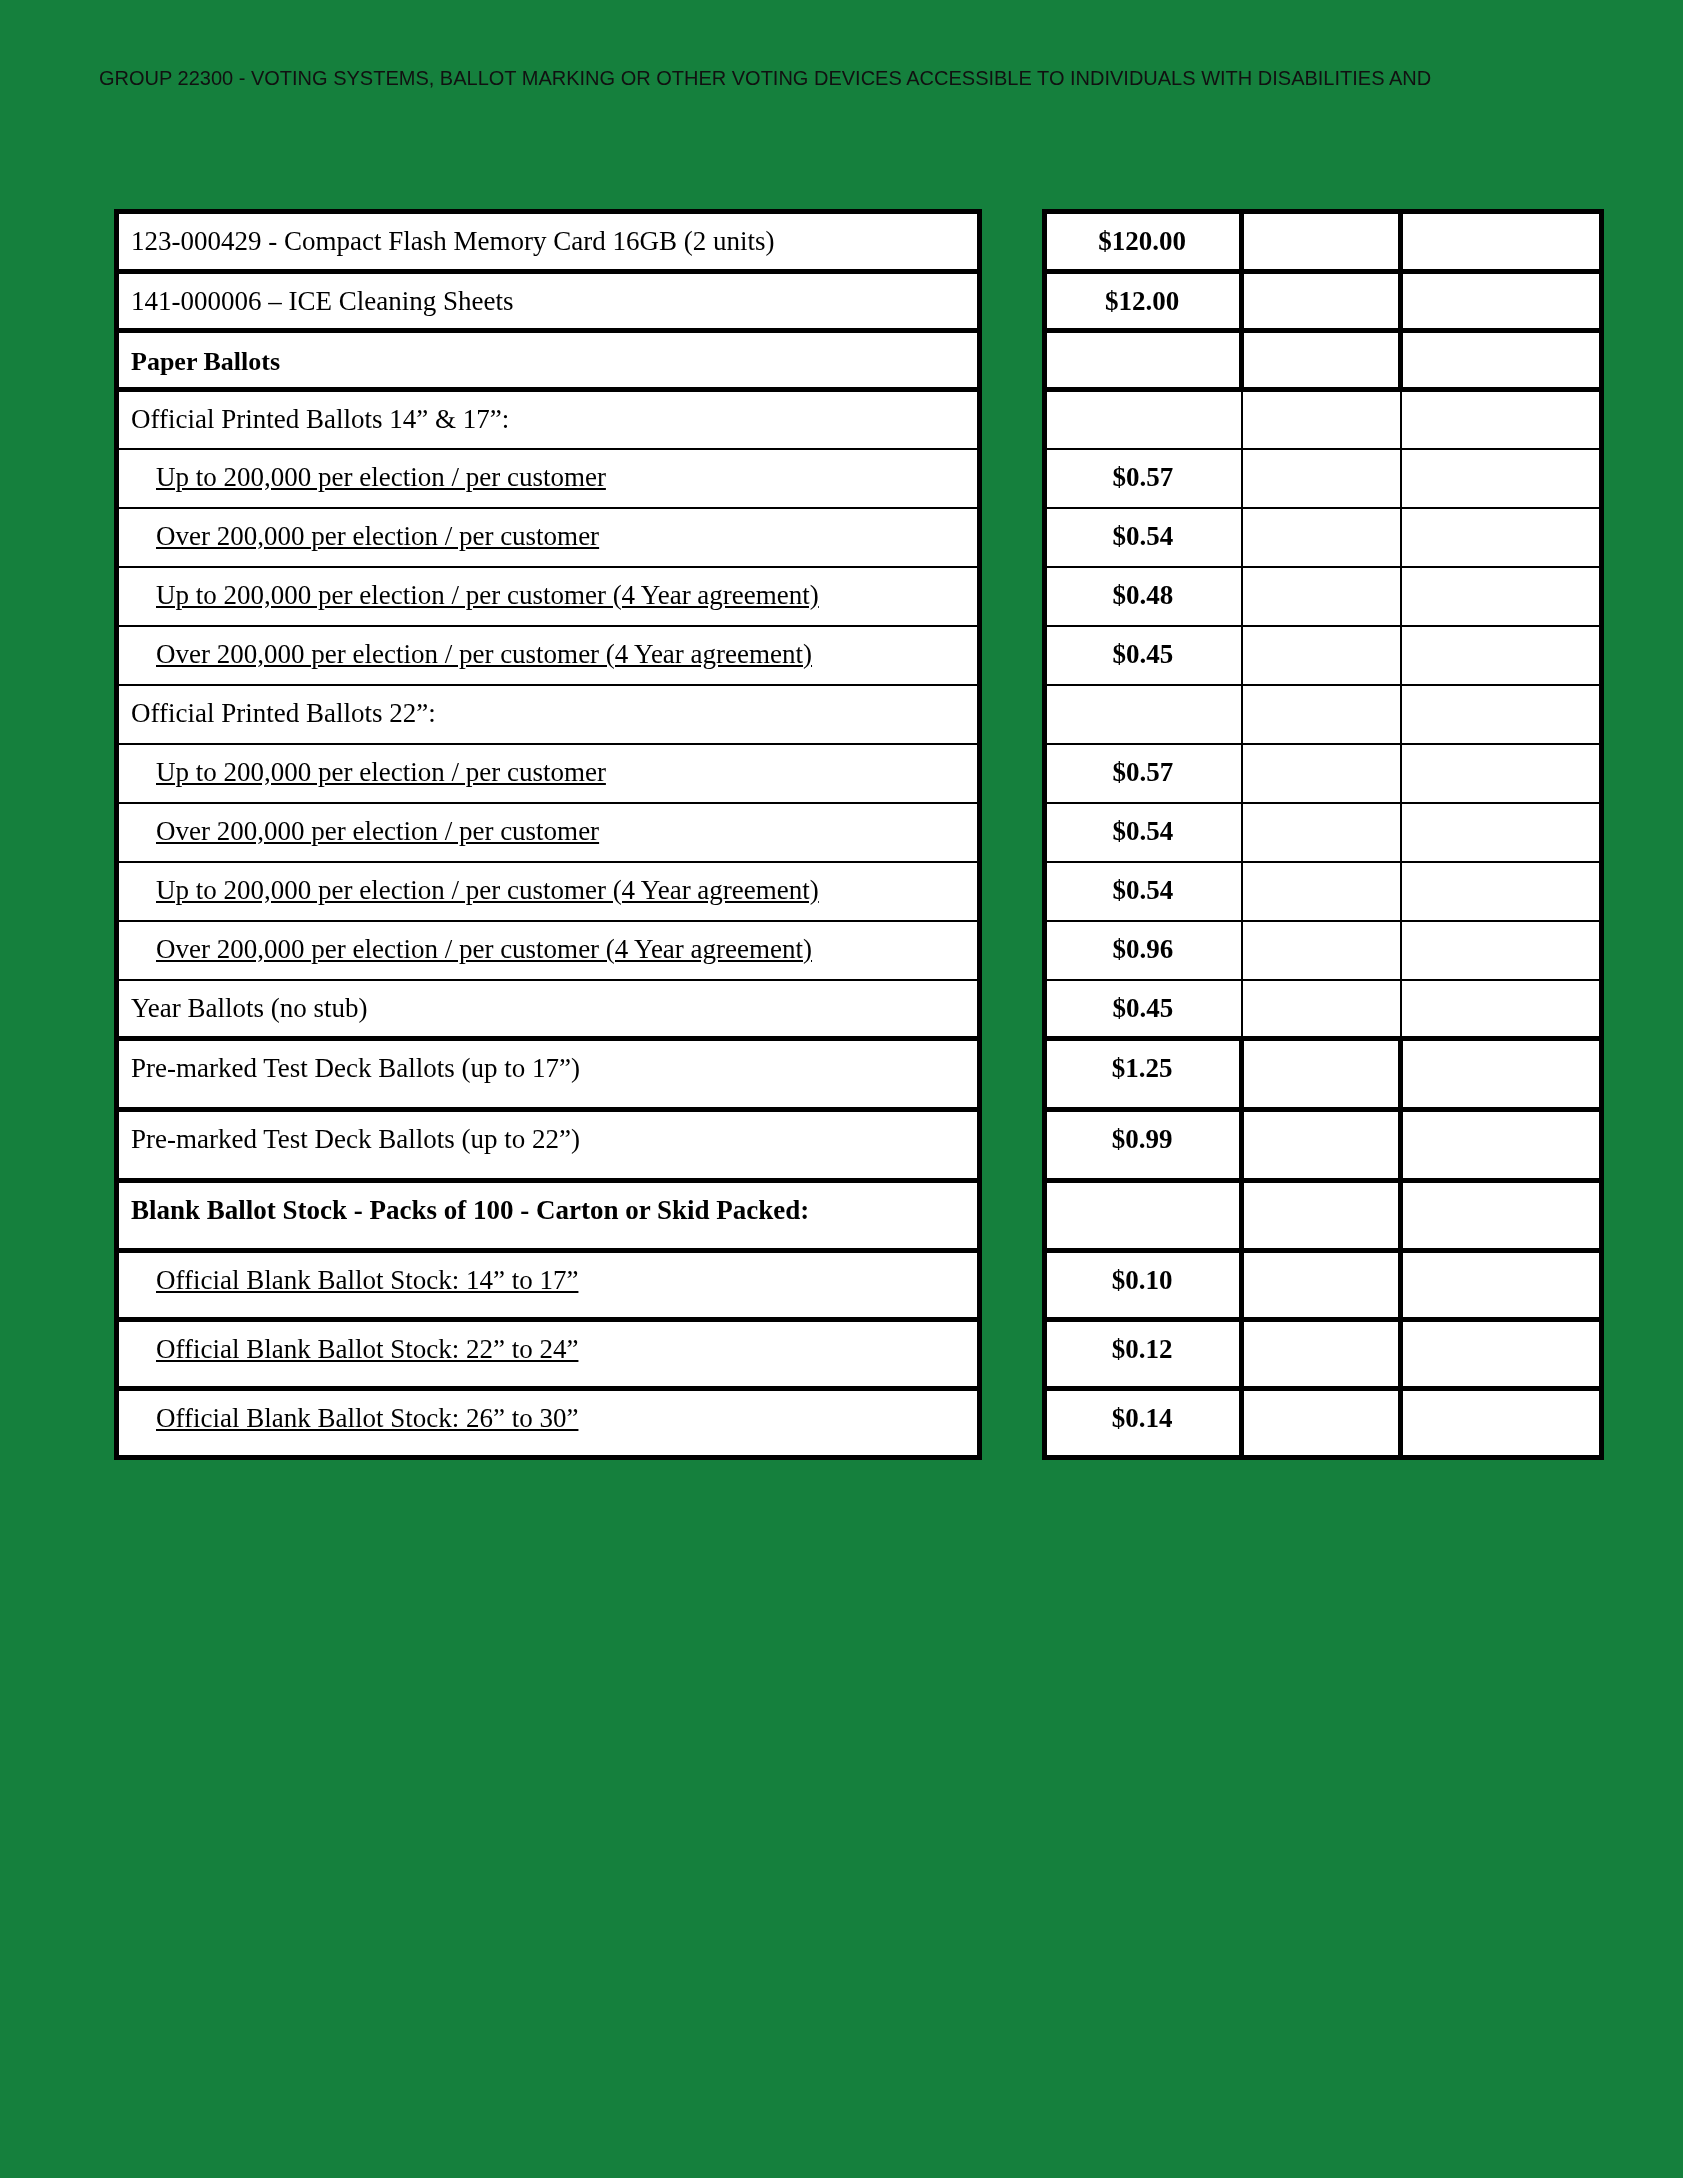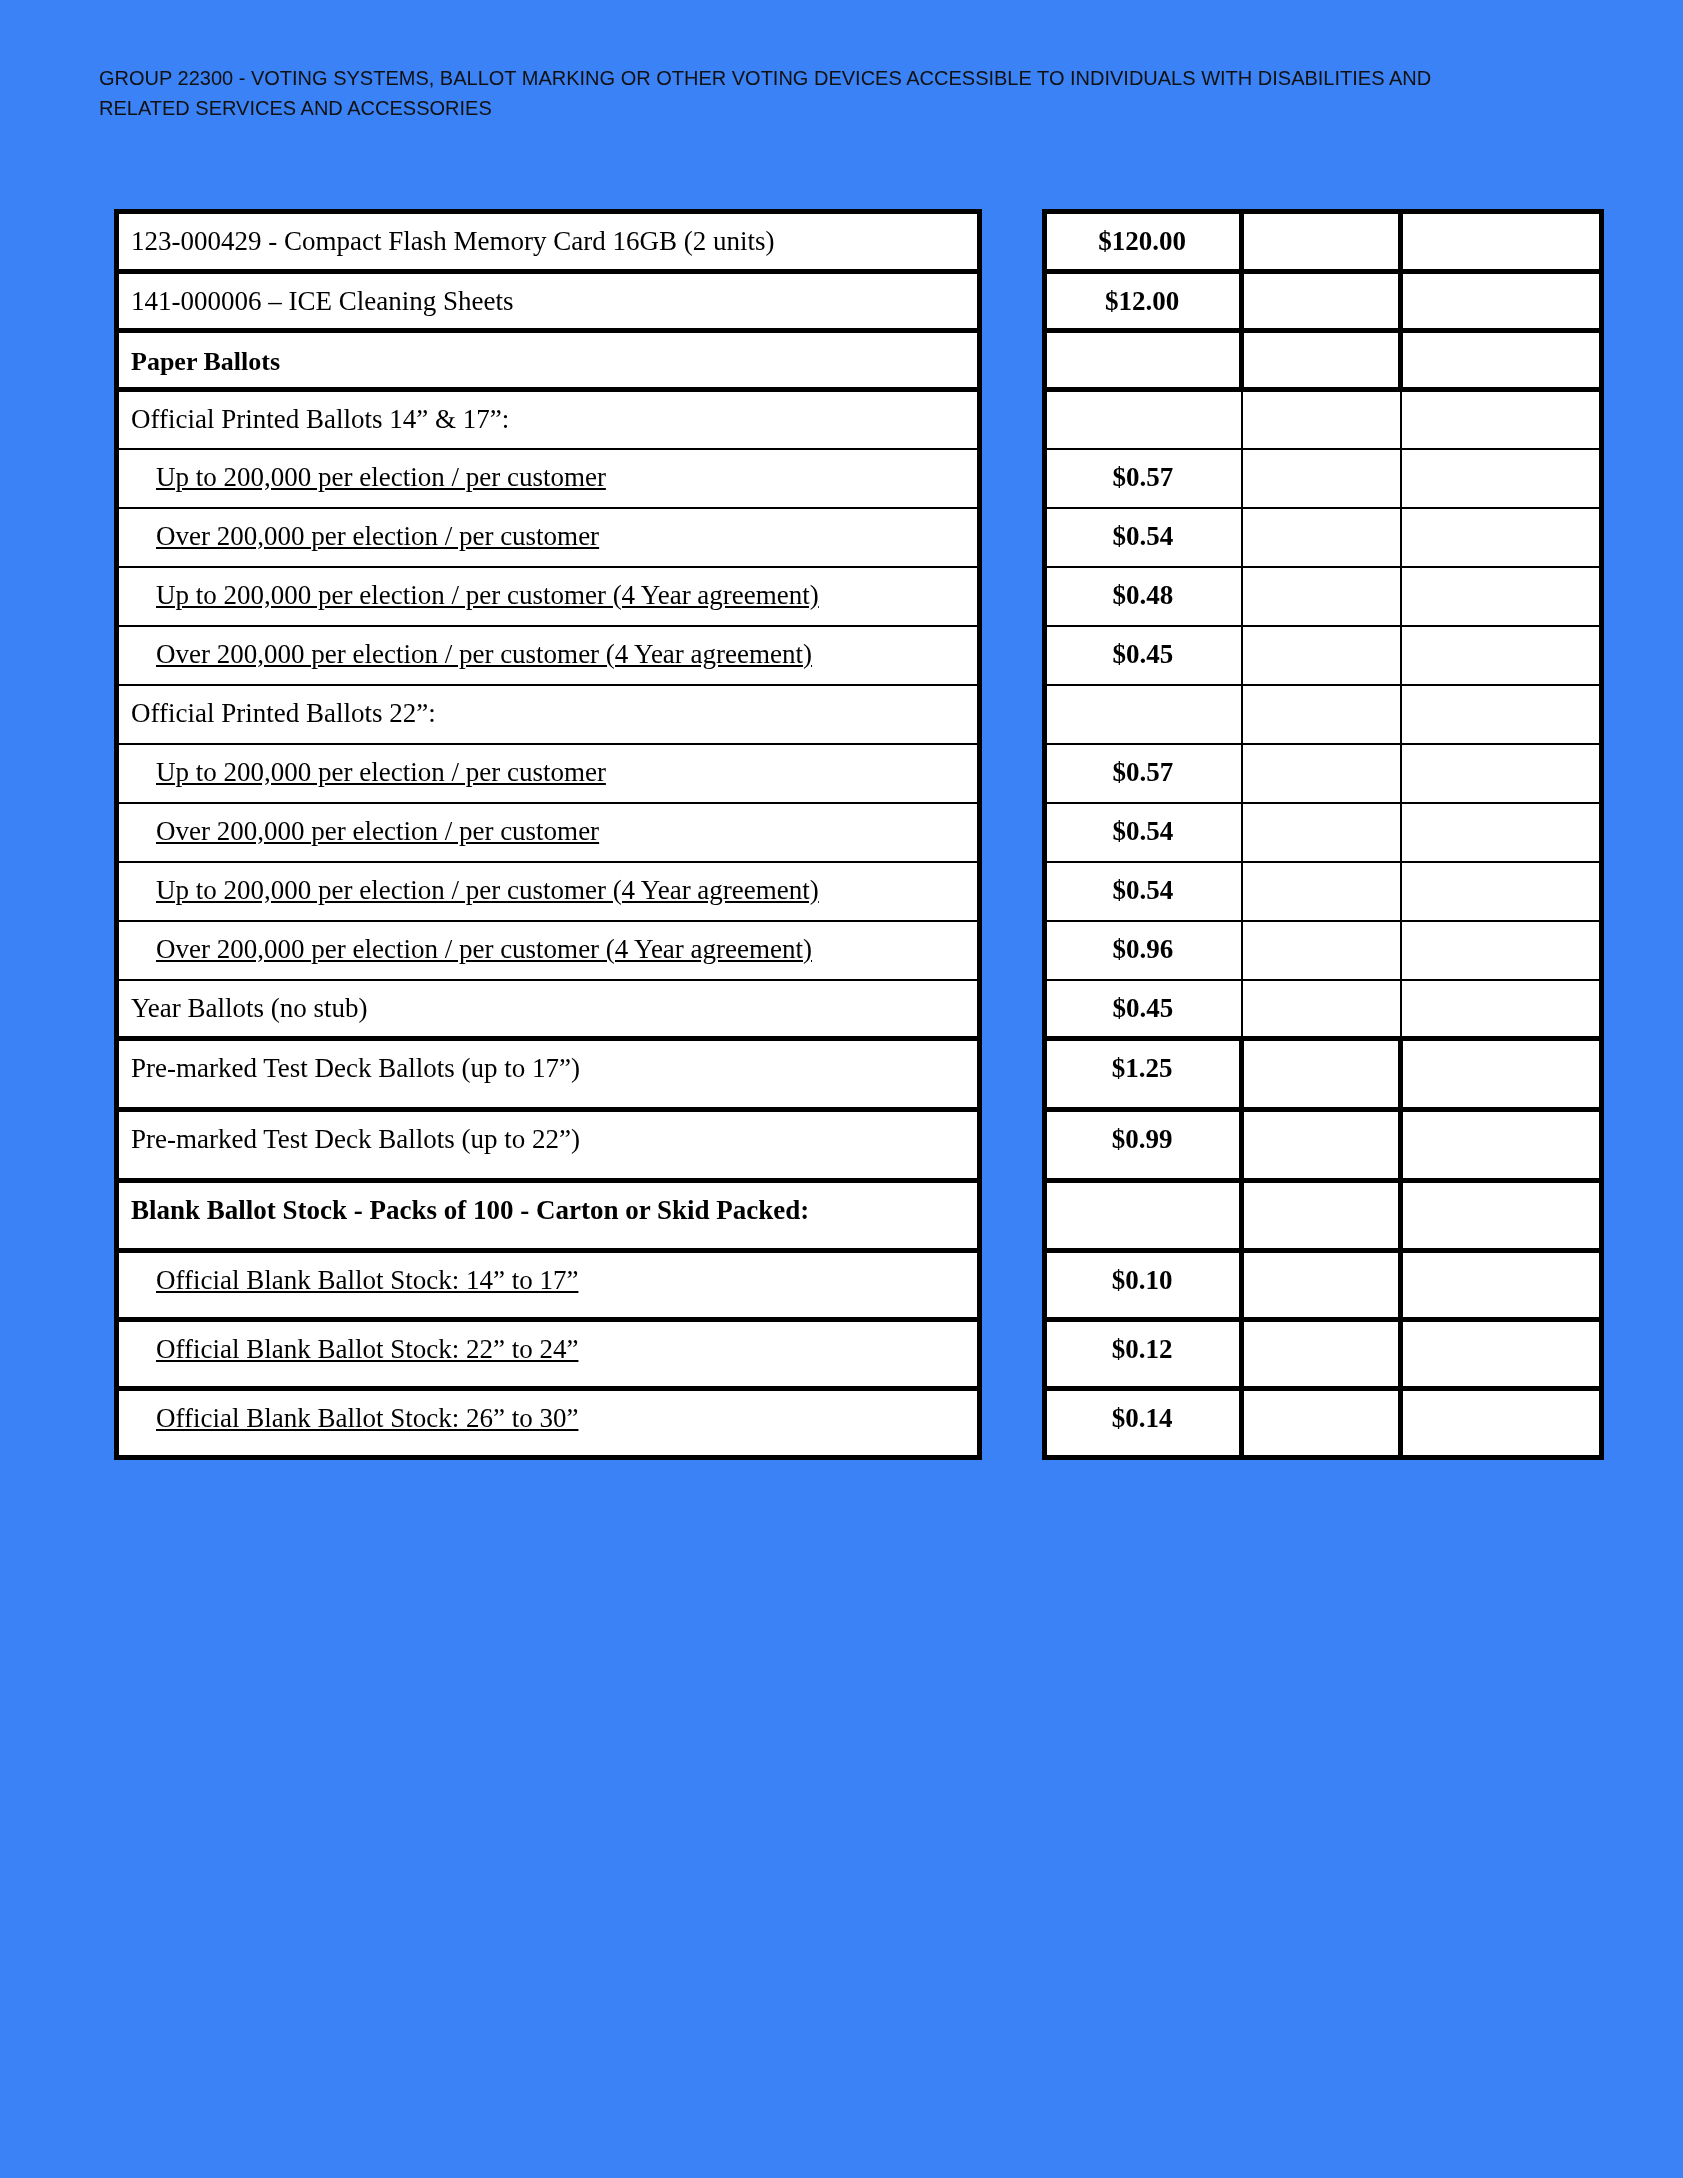--- a/index.html
+++ b/index.html
@@ -1,20 +1,20 @@
 <!DOCTYPE html>
 <html><head>
 <meta charset="utf-8">
 <style>
   html, body { margin: 0; padding: 0; background: #e8e8e8; }
   .page {
     position: relative;
     width: 1683px;
     height: 2178px;
-    background: #3b82f6;
+    background: #15803d;
     color: #000000;
     font-family: "Liberation Serif", serif;
     overflow: hidden;
   }
   .doc-header {
     position: absolute;
     left: 99px;
     top: 63px;
     font-family: "Liberation Sans", sans-serif;
     font-size: 20px;
@@ -48,21 +48,20 @@
   td.label.large { font-weight: bold; font-size: 26px; line-height: 41px; padding-top: 8px; }
   td.price { text-align: center; padding-right: 14px; font-weight: bold; }
 </style>
 </head>
 <body>
 
 <div class="page">
 
   <div class="doc-header">
     <div>GROUP 22300 - VOTING SYSTEMS, BALLOT MARKING OR OTHER VOTING DEVICES ACCESSIBLE TO INDIVIDUALS WITH DISABILITIES AND</div>
-    <div>RELATED SERVICES AND ACCESSORIES</div>
   </div>
 
   <table class="grid items-table">
     <colgroup>
         <col style="width:863px">
       </colgroup>
     <tbody id="left-tbody">
         <tr class="thick" style="height: 60px;">
           <td class="label">123-000429 - Compact Flash Memory Card 16GB (2 units)</td>
         </tr>

